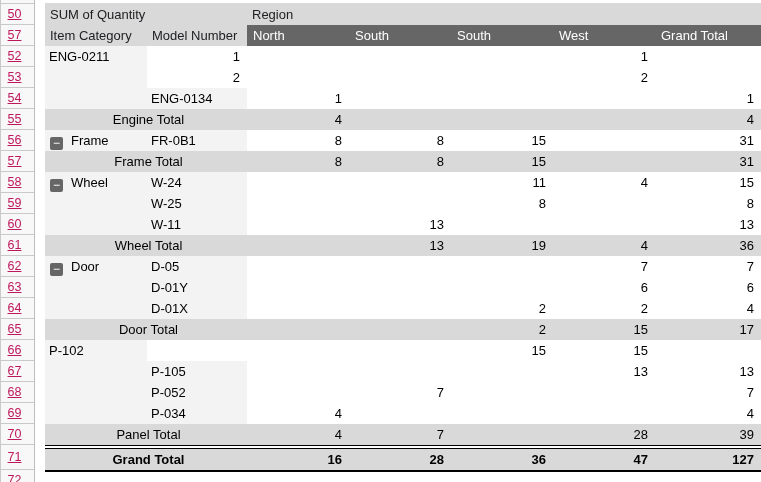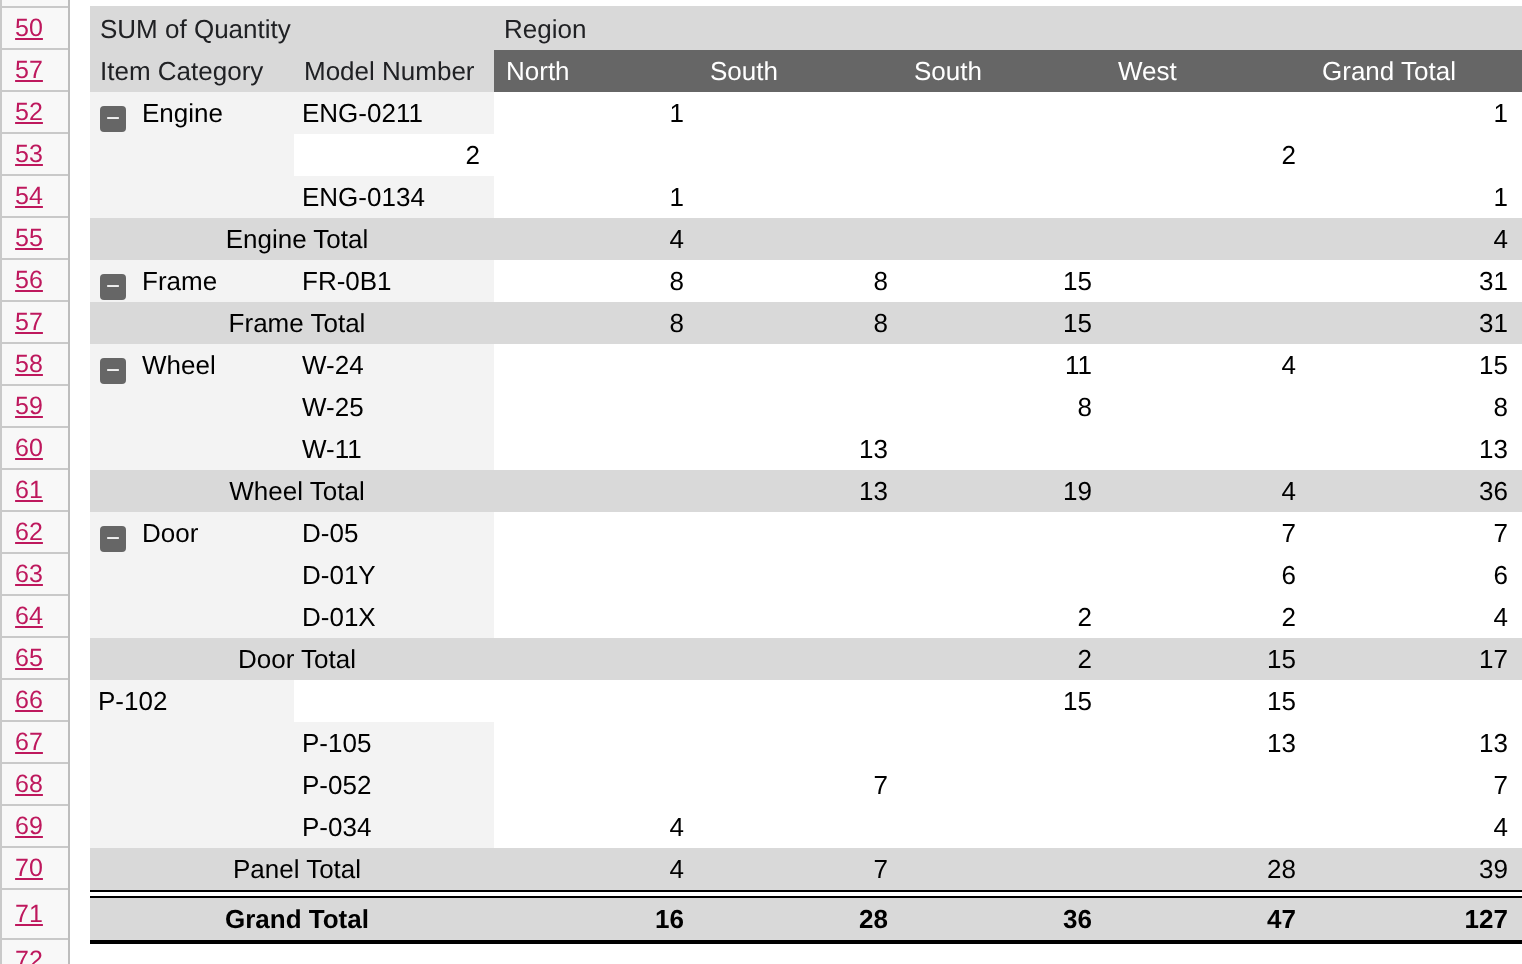--- a/index.html
+++ b/index.html
@@ -118,21 +118,20 @@
       <div class="cell band italic pad-l">Model Number</div>
       <div class="cell dark-hdr">North</div>
       <div class="cell dark-hdr">South</div>
       <div class="cell dark-hdr">South</div>
       <div class="cell dark-hdr">West</div>
       <div class="cell dark-hdr">Grand Total</div>
     </div>
 
     <div id="rows-container">
         <div class="row item">
-    <div class="cell c-cat"><span class="collapse-btn">−</span><span>Engine</span></div>
     <div class="cell c-model">ENG-0211</div>
   <div class="cell c-val">1</div>
           <div class="cell c-val"></div>
           <div class="cell c-val"></div>
           <div class="cell c-val"></div>
           <div class="cell c-val">1</div>
         </div>
         <div class="row item">
     <div class="cell c-cat"></div>
   <div class="cell c-val">2</div>

